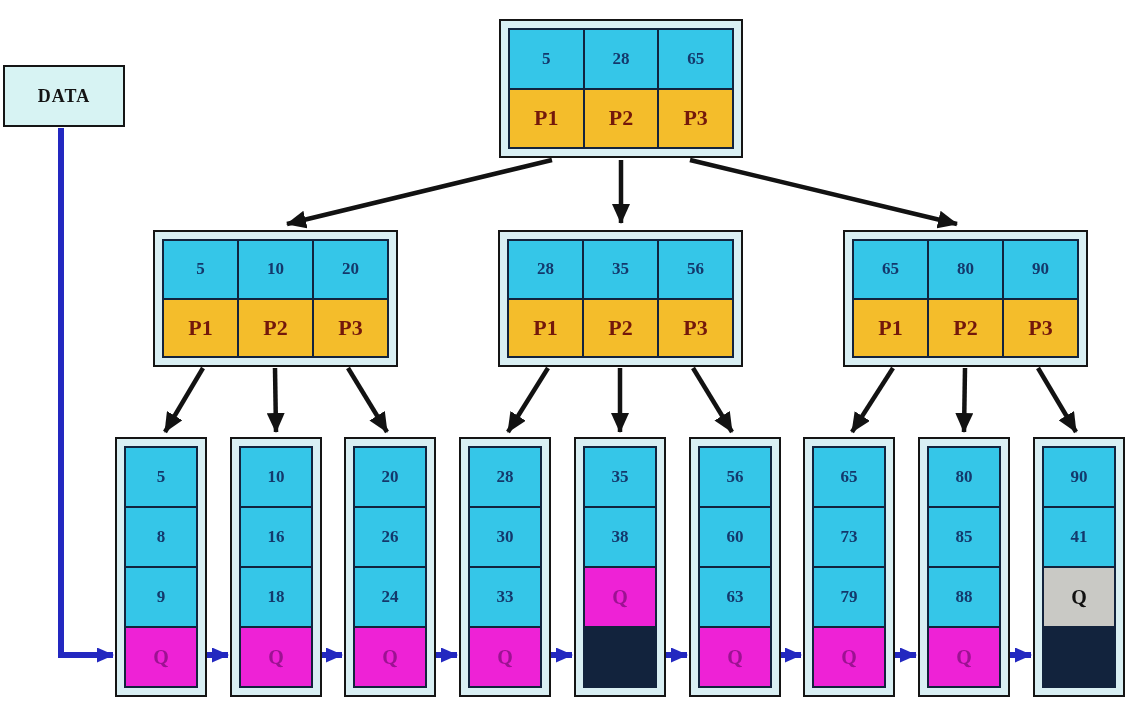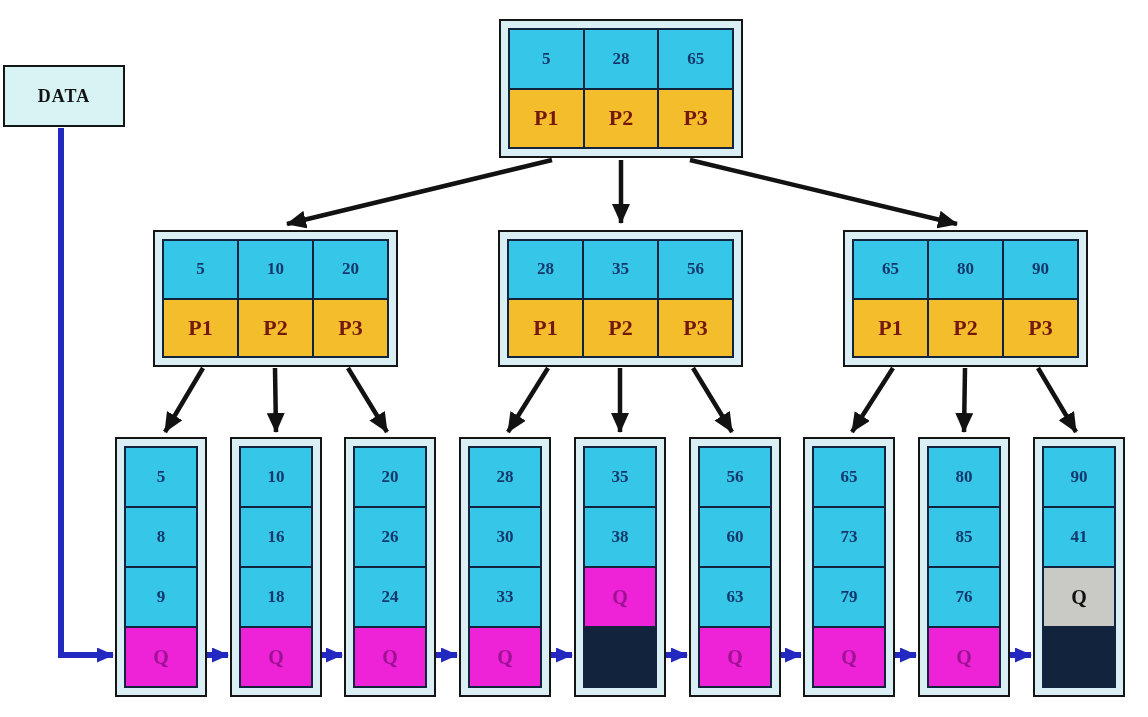--- a/index.html
+++ b/index.html
@@ -202,21 +202,21 @@
       <div class="cell key">73</div>
       <div class="cell key">79</div>
       <div class="cell queue">Q</div>
     </div>
   </div>
 
   <div class="leaf" id="leaf-8">
     <div class="grid4x1">
       <div class="cell key">80</div>
       <div class="cell key">85</div>
-      <div class="cell key">76</div>
+      <div class="cell key">88</div>
       <div class="cell queue">Q</div>
     </div>
   </div>
 
   <div class="leaf" id="leaf-9">
     <div class="grid4x1">
       <div class="cell key">90</div>
       <div class="cell key">41</div>
       <div class="cell queue gray">Q</div>
     </div>

